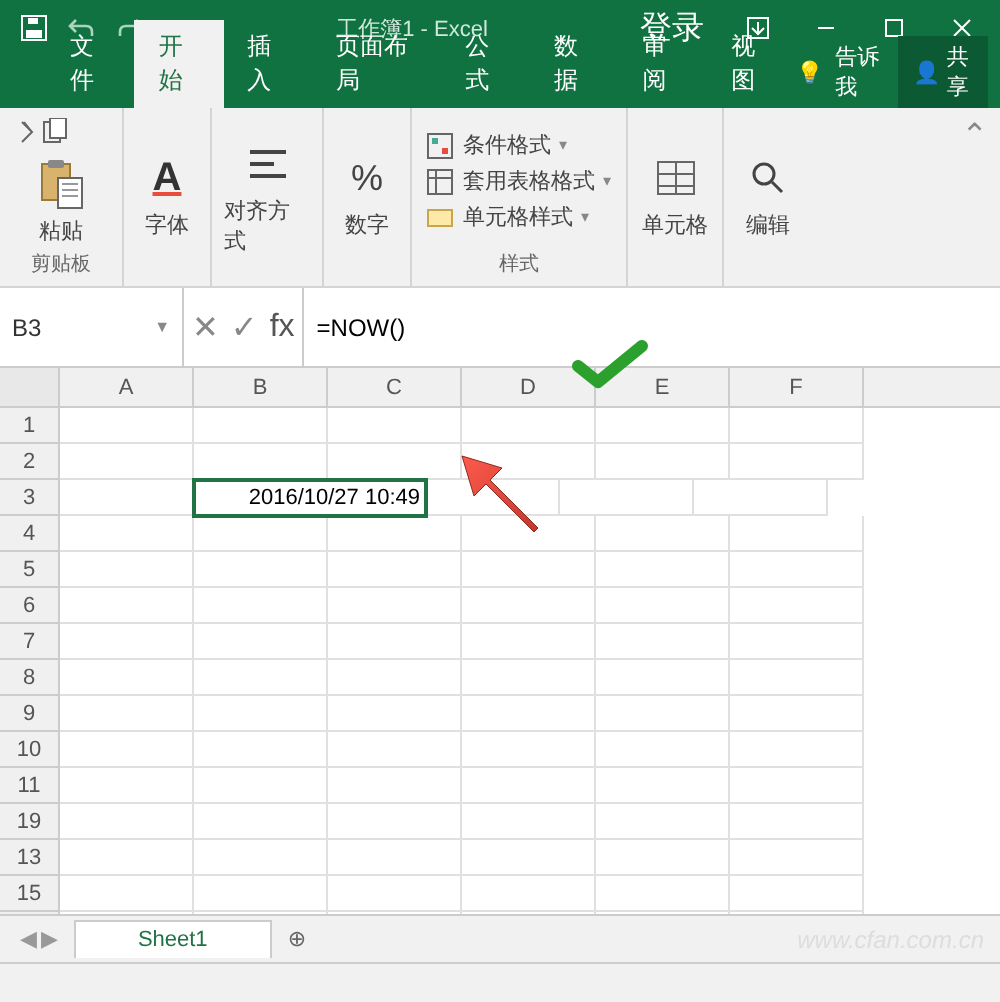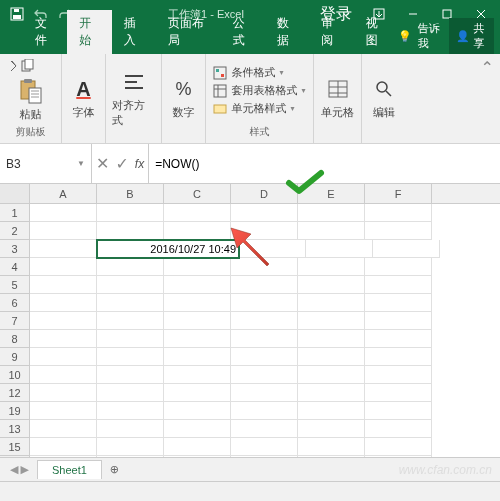--- a/index.html
+++ b/index.html
@@ -39,21 +39,21 @@
 .colhead { width: 67px; border-right: 1px solid #ccc; text-align: center; font-size: 11px; color: #555; line-height: 20px; }
 .rows { }
 .row { display: flex; height: 18px; }
 .rowhead { width: 30px; background: #f0f0f0; border-right: 1px solid #ccc; border-bottom: 1px solid #ccc; text-align: center; font-size: 11px; color: #555; line-height: 18px; }
 .cell { width: 67px; border-right: 1px solid #e0e0e0; border-bottom: 1px solid #e0e0e0; font-size: 11px; padding: 0 2px; line-height: 18px; white-space: nowrap; overflow: visible; }
 .cell.selected { outline: 2px solid #217346; outline-offset: -1px; background: #fff; position: relative; z-index: 1; }
 .cell.seltext { text-align: right; position: relative; z-index: 2; }
 
 .sheetbar { position: absolute; bottom: 20px; left: 0; right: 0; height: 24px; background: #f1f1f1; border-top: 1px solid #ccc; display: flex; align-items: center; padding-left: 10px; font-size: 11px; }
 .nav-arrows { display: flex; gap: 2px; margin-right: 8px; color: #999; }
-.sheet-tab { background: #fff; border: 1px solid #ccc; border-bottom: none; padding: 3px 14px; color: #217346; }
+.sheet-tab { background: #fff; border: 1px solid #ccc; border-bottom: none; padding: 3px 31px; color: #217346; }
 .add-sheet { margin-left: 8px; color: #666; cursor: pointer; }
 
 .statusbar { position: absolute; bottom: 0; left: 0; right: 0; height: 20px; background: #f1f1f1; border-top: 1px solid #ccc; }
 
 .watermark { position: absolute; bottom: 24px; right: 8px; font-size: 12px; color: #ddd; font-style: italic; }
 
 .green-check { position: absolute; top: 169px; left: 285px; z-index: 10; }
 .red-arrow { position: absolute; top: 220px; left: 225px; z-index: 10; }
 </style>
 </head>
@@ -249,21 +249,21 @@
 </div>
 
 <div class="namebox-row">
   <div class="namebox">
       <span>B3</span>
       <span style="font-size:8px;color:#888">▼</span>
     </div>
   <div class="fx-btns">
     <span style="color:#888">✕</span>
     <span style="color:#888">✓</span>
-    <span style="font-style:italic;color:#555;font-size:12px">fx</span>
+    <span style="color:#555;font-size:16px">fx</span>
   </div>
   <div class="fbar">
       <span>=NOW()</span>
     </div>
 </div>
 
 <div class="grid-wrap">
   <div class="colheads">
     <div class="corner"></div>
     <div class="colhead">A</div>
@@ -288,21 +288,21 @@
         <div class="cell"></div>
         <div class="cell"></div>
         <div class="cell"></div>
         <div class="cell"></div>
         <div class="cell"></div>
         <div class="cell"></div>
       </div>
       <div class="row">
         <div class="rowhead">3</div>
         <div class="cell"></div>
-        <div class="cell selected seltext" style="width: 142px;">2016/10/27 10:49</div>
+        <div class="cell selected seltext" style="width: 116px;">2016/10/27 10:49</div>
         <div class="cell"></div>
         <div class="cell"></div>
         <div class="cell"></div>
       </div>
       <div class="row">
         <div class="rowhead">4</div>
         <div class="cell"></div>
         <div class="cell"></div>
         <div class="cell"></div>
         <div class="cell"></div>
@@ -357,21 +357,21 @@
       <div class="row">
         <div class="rowhead">10</div>
         <div class="cell"></div>
         <div class="cell"></div>
         <div class="cell"></div>
         <div class="cell"></div>
         <div class="cell"></div>
         <div class="cell"></div>
       </div>
       <div class="row">
-        <div class="rowhead">12</div>
+        <div class="rowhead">11</div>
         <div class="cell"></div>
         <div class="cell"></div>
         <div class="cell"></div>
         <div class="cell"></div>
         <div class="cell"></div>
         <div class="cell"></div>
       </div>
       <div class="row">
         <div class="rowhead">19</div>
         <div class="cell"></div>

